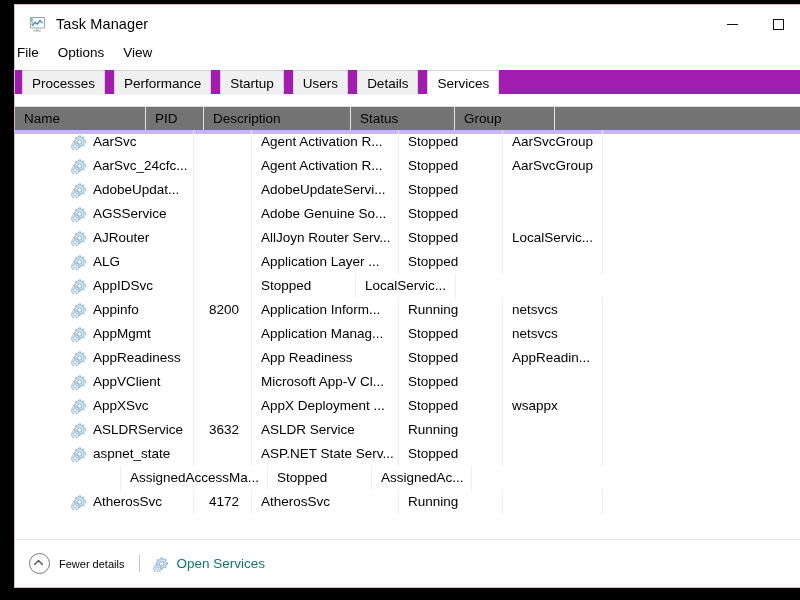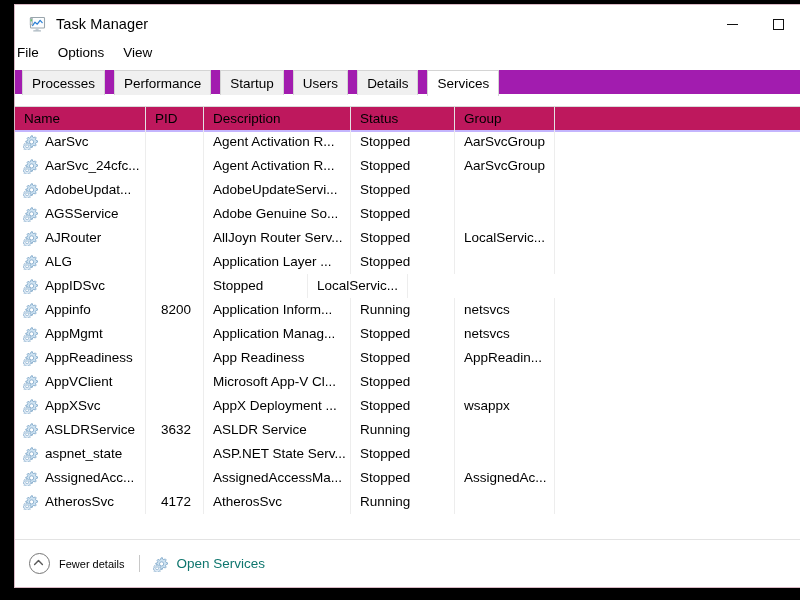--- a/index.html
+++ b/index.html
@@ -166,23 +166,23 @@
     top: 10px;
     right: 0;
     bottom: 0;
     background: #ffffff;
   }
 
   .hdr-row {
     position: relative;
     height: 23px;
     display: flex;
-    border-bottom: 2px solid #c4b5fd;
+    border-bottom: 4px solid #c4b5fd;
     border-top: 1px solid #d9d9d9;
-    background: #be185d;
+    background: #737373;
   }
   .hdr-cell {
     position: relative;
     box-sizing: border-box;
     font-size: 13.5px;
     color: #000;
     display: flex;
     align-items: center;
     padding-left: 9px;
     border-right: 1px solid #e3e3e3;
@@ -205,20 +205,21 @@
     top: 24px;
     right: 0;
     bottom: 0;
     overflow: hidden;
   }
   .row {
     display: flex;
     height: 24px;
     align-items: center;
     cursor: default;
+    padding-left: 48px;
   }
   .cell {
     box-sizing: border-box;
     font-size: 13.5px;
     color: #000;
     height: 24px;
     line-height: 24px;
     padding-left: 9px;
     border-right: 1px solid #ededed;
     overflow: hidden;
@@ -632,33 +633,20 @@
                   </svg></span>
                 <span>aspnet_state</span>
               </div>
               <div class="cell pid c-pid"></div>
               <div class="cell c-desc">ASP.NET State Serv...</div>
               <div class="cell c-status">Stopped</div>
               <div class="cell c-group"></div>
               <div class="cell c-tail"></div>
             </div>
             <div class="row">
-              <div class="cell name c-name">
-                <span class="svc-gear"><svg width="16" height="16" viewBox="0 0 16 16">
-                    <g fill="#cfe3f2" stroke="#7fa8c9" stroke-width="0.85">
-                      <path d="M9.3 1.6l.35 1.5 1.25.55 1.35-.75.95.95-.75 1.35.55 1.25 1.5.35v1.35l-1.5.35-.55 1.25.75 1.35-.95.95-1.35-.75-1.25.55-.35 1.5H7.95l-.35-1.5-1.25-.55-1.35.75-.95-.95.75-1.35-.55-1.25-1.5-.35V7.25l1.5-.35.55-1.25-.75-1.35.95-.95 1.35.75 1.25-.55.35-1.5z"></path>
-                      <circle cx="8.6" cy="7.9" r="2.1" fill="#ffffff"></circle>
-                    </g>
-                    <g fill="#e3eef8" stroke="#8fb3cf" stroke-width="0.8">
-                      <path d="M4.6 8.6l.25 1.05.9.4.95-.55.65.65-.55.95.4.9 1.05.25v.95l-1.05.25-.4.9.55.95-.65.65-.95-.55-.9.4-.25 1.05h-.95l-.25-1.05-.9-.4-.95.55-.65-.65.55-.95-.4-.9-1.05-.25v-.95l1.05-.25.4-.9-.55-.95.65-.65.95.55.9-.4.25-1.05z"></path>
-                      <circle cx="4.12" cy="12.3" r="1.45" fill="#ffffff"></circle>
-                    </g>
-                  </svg></span>
-                <span>AssignedAcc...</span>
-              </div>
               <div class="cell pid c-pid"></div>
               <div class="cell c-desc">AssignedAccessMa...</div>
               <div class="cell c-status">Stopped</div>
               <div class="cell c-group">AssignedAc...</div>
               <div class="cell c-tail"></div>
             </div>
             <div class="row">
               <div class="cell name c-name">
                 <span class="svc-gear"><svg width="16" height="16" viewBox="0 0 16 16">
                     <g fill="#cfe3f2" stroke="#7fa8c9" stroke-width="0.85">

